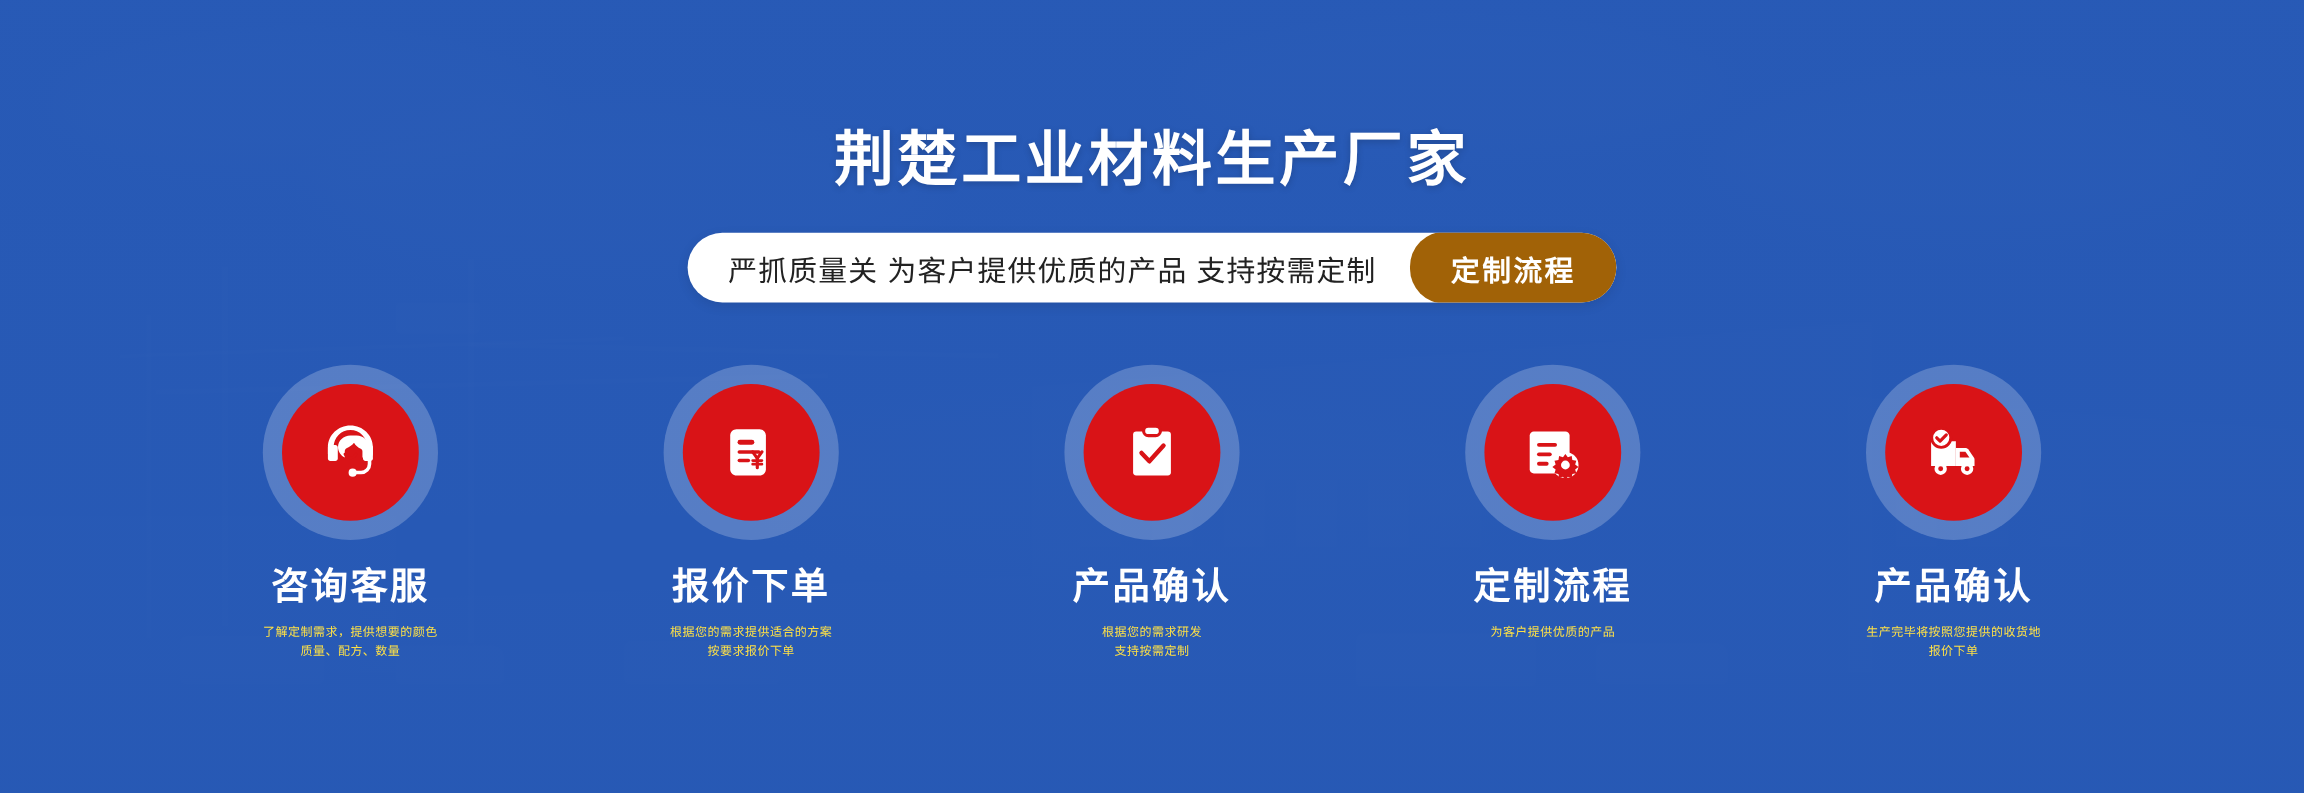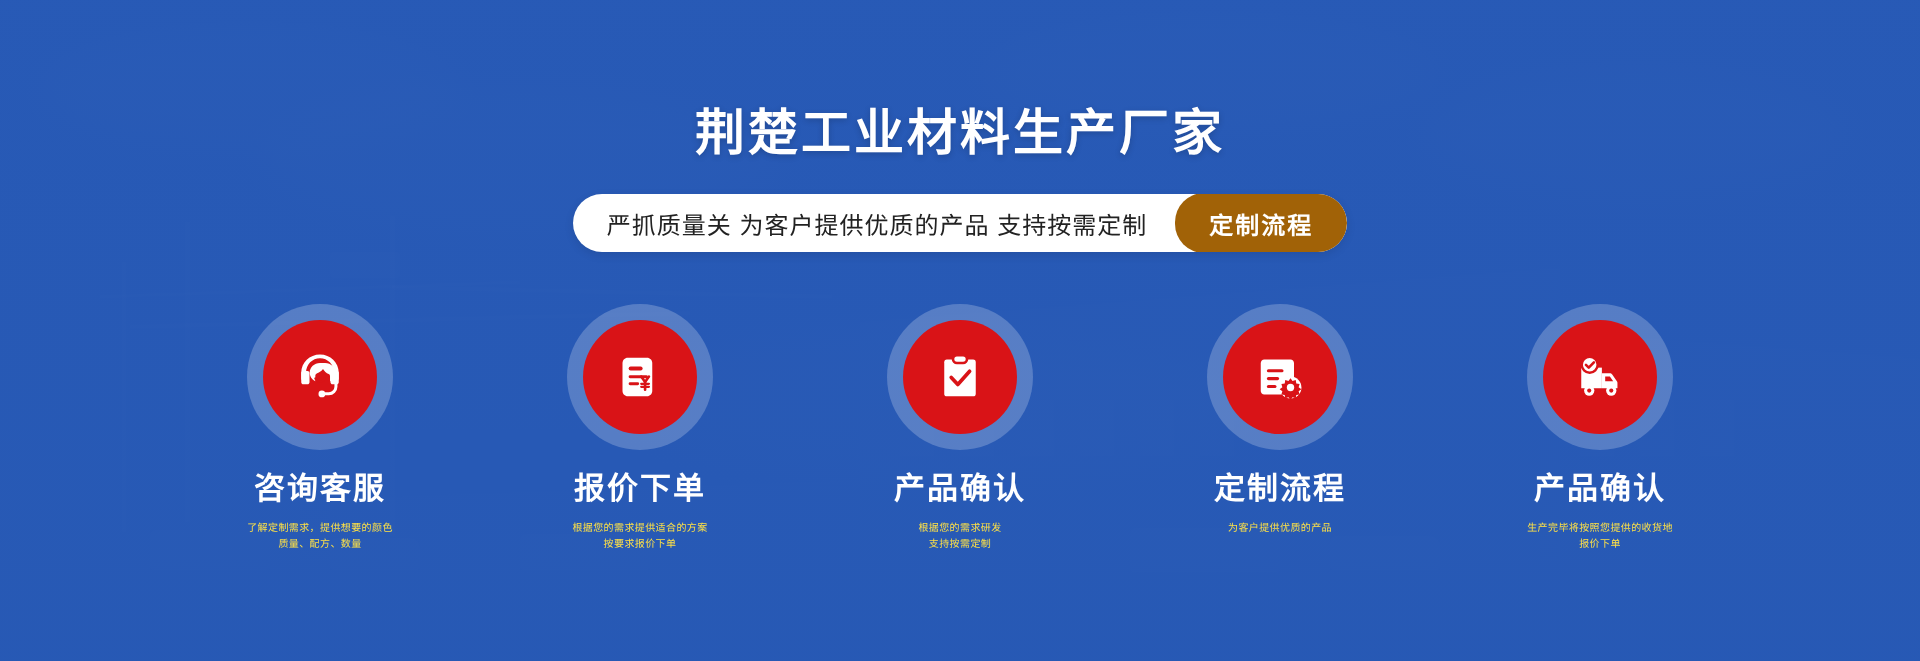--- a/index.html
+++ b/index.html
@@ -175,21 +175,21 @@
     padding: 0 34px;
     border-radius: 29px;
     white-space: nowrap;
     cursor: pointer;
   }
 
   .steps {
     margin-top: 52px;
     display: flex;
     align-items: flex-start;
-    gap: 0px;
+    gap: 14px;
   }
   .step {
     width: 320px;
     display: flex;
     flex-direction: column;
     align-items: center;
     text-align: center;
   }
   .step-ring {
     width: 146px;

